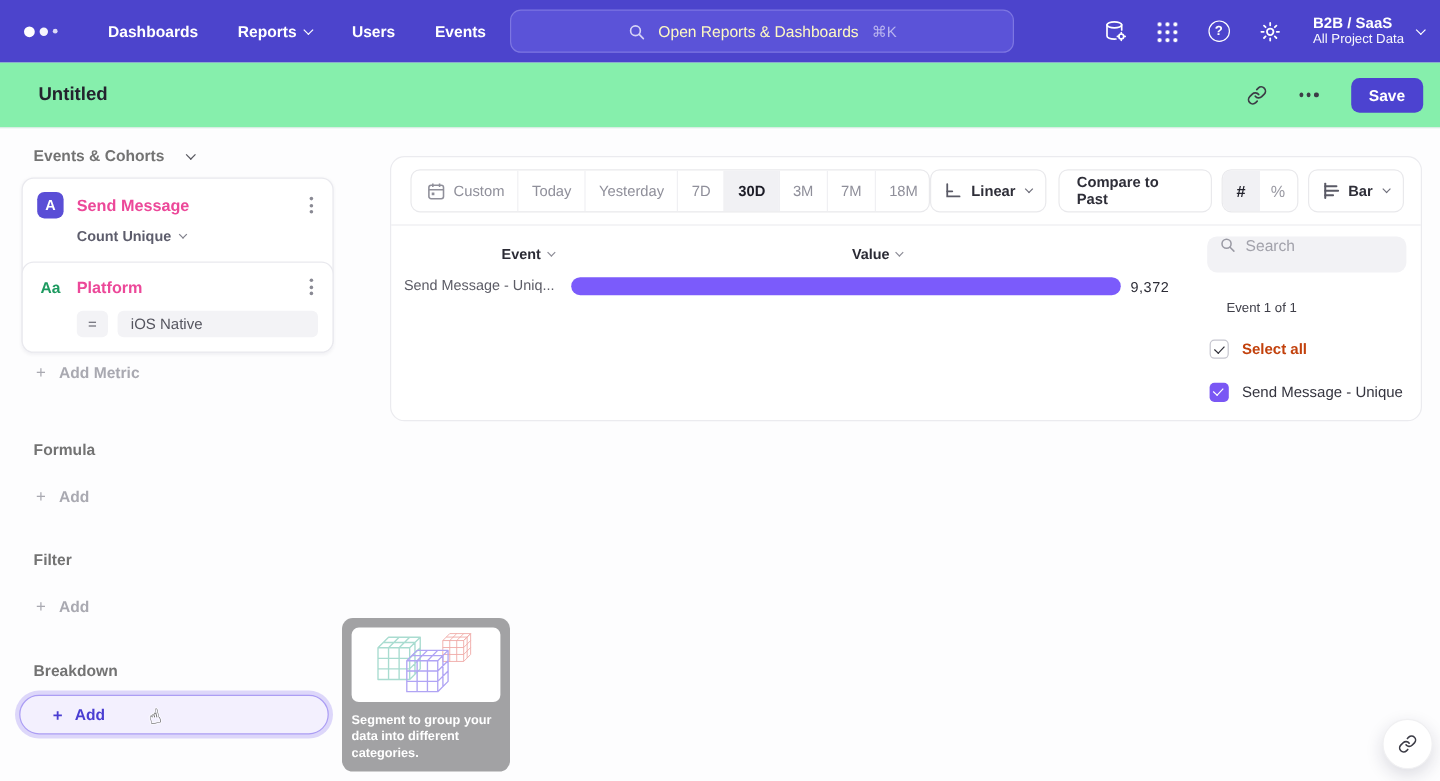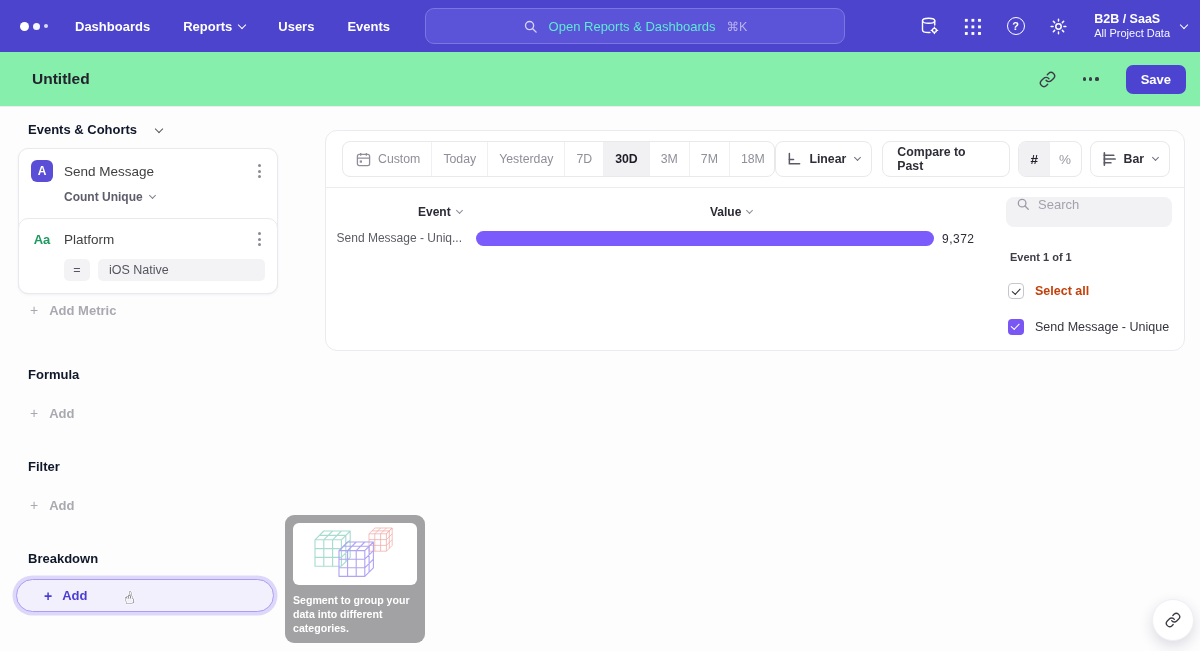--- a/index.html
+++ b/index.html
@@ -4,25 +4,25 @@
 <style>
   *{box-sizing:border-box;margin:0;padding:0}
   html,body{width:1200px;height:651px;overflow:hidden}
   body{font-family:"Liberation Sans",sans-serif;background:#fff;position:relative;color:#2c2c36}
 
   
   .navbar{height:52px;background:#4c44cc;display:flex;align-items:center;position:relative;color:#fff}
   .logo{margin-left:20px;display:flex;align-items:center;gap:4px;cursor:pointer}
   .logo i{background:#fff;border-radius:50%;display:block}
   .logo .d1{width:9px;height:9px}.logo .d2{width:7px;height:7px;opacity:.95}.logo .d3{width:4px;height:4px;opacity:.8}
-  .nav-items{display:flex;gap:33px;margin-left:27px;font-size:13px;font-weight:600}
+  .nav-items{display:flex;gap:33px;margin-left:42px;font-size:13px;font-weight:600}
   .nav-item{display:flex;align-items:center;gap:7px;cursor:pointer}
   .chev{width:6px;height:6px;border-right:1.6px solid currentColor;border-bottom:1.6px solid currentColor;transform:rotate(45deg);display:inline-block;margin-top:-3px}
   .nav-search{position:absolute;left:425px;top:8px;width:420px;height:36px;background:#5b53d8;border:1px solid #7d76e2;border-radius:9px;display:flex;align-items:center;justify-content:center;gap:11px;font-size:13px;cursor:text}
-  .nav-search .ph{color:#5eead4}
+  .nav-search .ph{color:#fef9c3}
   .nav-search .kbd{color:#b9b4ef;font-size:12.5px}
   .nav-right{position:absolute;right:13px;top:0;height:52px;display:flex;align-items:center;gap:22px}
   .nav-ic{width:21px;height:21px;display:flex;align-items:center;justify-content:center;cursor:pointer}
   .ic-grid9{width:19px;height:19px;background-image:radial-gradient(circle,#fff 1.5px,transparent 1.9px);background-size:6.6px 6.6px;background-position:0 0}
   .ic-help{width:18px;height:18px;border:1.6px solid #fff;border-radius:50%;display:flex;align-items:center;justify-content:center;font-size:11px;font-weight:700}
   .ic-help::after{content:"?"}
   .project{display:flex;align-items:center;gap:11px;cursor:pointer;margin-left:3px}
   .p-name{font-size:12.5px;font-weight:700;line-height:1.3}
   .p-sub{font-size:11px;line-height:1.25;opacity:.96}
 
@@ -31,30 +31,30 @@
   .doc-title{font-size:15.5px;font-weight:700;color:#23232e;cursor:text}
   .doc-actions{margin-left:auto;display:flex;align-items:center;gap:27px}
   .ic-dark{color:#3c3c46;cursor:pointer;display:flex;align-items:center}
   .dots-h{display:flex;gap:3px;cursor:pointer}
   .dots-h i{width:3.2px;height:3.2px;border-radius:50%;background:#3c3c46;display:block}
   .btn-save{background:#4c43d0;color:#fff;font-size:13px;font-weight:600;border:none;border-radius:7px;height:29px;padding:0 15px;cursor:pointer}
 
   
   .content{position:relative;height:544px;background:#fdfdfe}
 
-  .section-h{position:absolute;font-size:13px;font-weight:700;color:#0f172a;display:flex;gap:19px;align-items:center}
+  .section-h{position:absolute;font-size:13px;font-weight:700;color:#737373;display:flex;gap:19px;align-items:center}
   .section-h .chev{border-color:#57575f;margin-top:-2px}
   .add-row{position:absolute;display:flex;gap:11px;align-items:center;font-size:13px;color:#a9a9b1;font-weight:600;cursor:pointer}
   .add-row .pl{font-size:14px;font-weight:400}
 
   .metric-card{position:absolute;left:18px;top:41px;width:260px;background:#fff;border:1px solid #e9e9ee;border-radius:10px;box-shadow:0 1px 3px rgba(25,25,60,.05)}
   .metric-top{padding:11px 12px 6px}
   .m-row{display:flex;align-items:center}
   .badge-a{width:22px;height:22px;border-radius:6px;background:#5a4ed6;color:#fff;font-size:12px;font-weight:700;display:flex;align-items:center;justify-content:center}
-  .m-title{margin-left:11px;font-size:13.5px;font-weight:400;color:#404040}
+  .m-title{margin-left:11px;font-size:13.5px;font-weight:700;color:#ec4899}
   .vdots{margin-left:auto;display:flex;flex-direction:column;gap:2.6px;padding:2px 4px;cursor:pointer}
   .vdots i{width:3px;height:3px;border-radius:50%;background:#8a8a94;display:block}
   .agg-row{margin:8px 0 4px 33px;font-size:12px;color:#5d5d6c;font-weight:600;display:flex;align-items:center;gap:7px;cursor:pointer}
   .agg-row .chev{border-color:#80808c;width:5px;height:5px}
   .prop-card{border:1px solid #e9e9ee;border-radius:10px;margin:4px -1px -1px;background:#fff;padding:11px 12px 12px}
   .badge-aa{width:22px;text-align:center;color:#1d9a60;font-weight:700;font-size:13px}
   .chip-row{display:flex;gap:8px;margin:11px 0 0 33px}
   .chip{background:#f3f3f6;border-radius:5px;height:22px;display:flex;align-items:center;font-size:12.5px;color:#55555f;cursor:pointer}
   .chip-op{width:26px;justify-content:center}
   .chip-val{flex:1;padding-left:11px}
@@ -88,21 +88,21 @@
   .th{position:absolute;display:flex;align-items:center;gap:6px;font-size:12px;font-weight:700;color:#2b2b35;cursor:pointer}
   .th .chev{border-color:#8b8b95;width:5px;height:5px}
   #th-event{left:92px;top:74px}
   #th-value{left:384px;top:74px}
   .row-label{position:absolute;left:6px;top:100px;width:130px;text-align:right;font-size:12px;color:#5c5c66;white-space:nowrap}
   .bar{position:absolute;left:150px;top:100px;height:15px;border-radius:8px;background:#7b5bfb;cursor:pointer}
   .bar-val{position:absolute;left:616px;top:101px;font-size:12px;color:#2c2c36;letter-spacing:.5px}
 
   .legend{position:absolute;right:12px;top:66px;width:166px}
   .l-search{height:30px;background:#f2f2f5;border-radius:8px;display:flex;align-items:flex-start;padding:0 10px;gap:8px;color:#a2a2ab;font-size:13px;cursor:text}
-  .l-count{margin:24px 0 0 4px;font-size:11px;color:#3e3e48;font-weight:700}
+  .l-count{margin:24px 0 0 16px;font-size:11px;color:#3e3e48;font-weight:400}
   .l-row{display:flex;align-items:center;gap:11px;margin:20px 0 0 2px;cursor:pointer}
   .cb{width:16px;height:16px;border-radius:4px;position:relative;flex:none}
   .cb.plain{background:#fff;border:1px solid #c6c6cf}
   .cb.filled{background:#7a57f4}
   .cb::after{content:"";position:absolute;left:3.2px;top:4.2px;width:7px;height:3.5px;border-left:1.8px solid #fff;border-bottom:1.8px solid #fff;transform:rotate(-47deg)}
   .cb.plain::after{border-color:#2c2c36}
   .l-select{color:#c2410c;font-size:12.5px;font-weight:600}
   .l-item{color:#35353f;font-size:12.5px}
 
   .fab{position:absolute;left:1152px;top:492px;width:42px;height:42px;border-radius:50%;background:#fff;border:1px solid #f0f0f2;box-shadow:0 5px 14px rgba(30,30,60,.15);display:flex;align-items:center;justify-content:center;cursor:pointer;color:#3c3c46}

